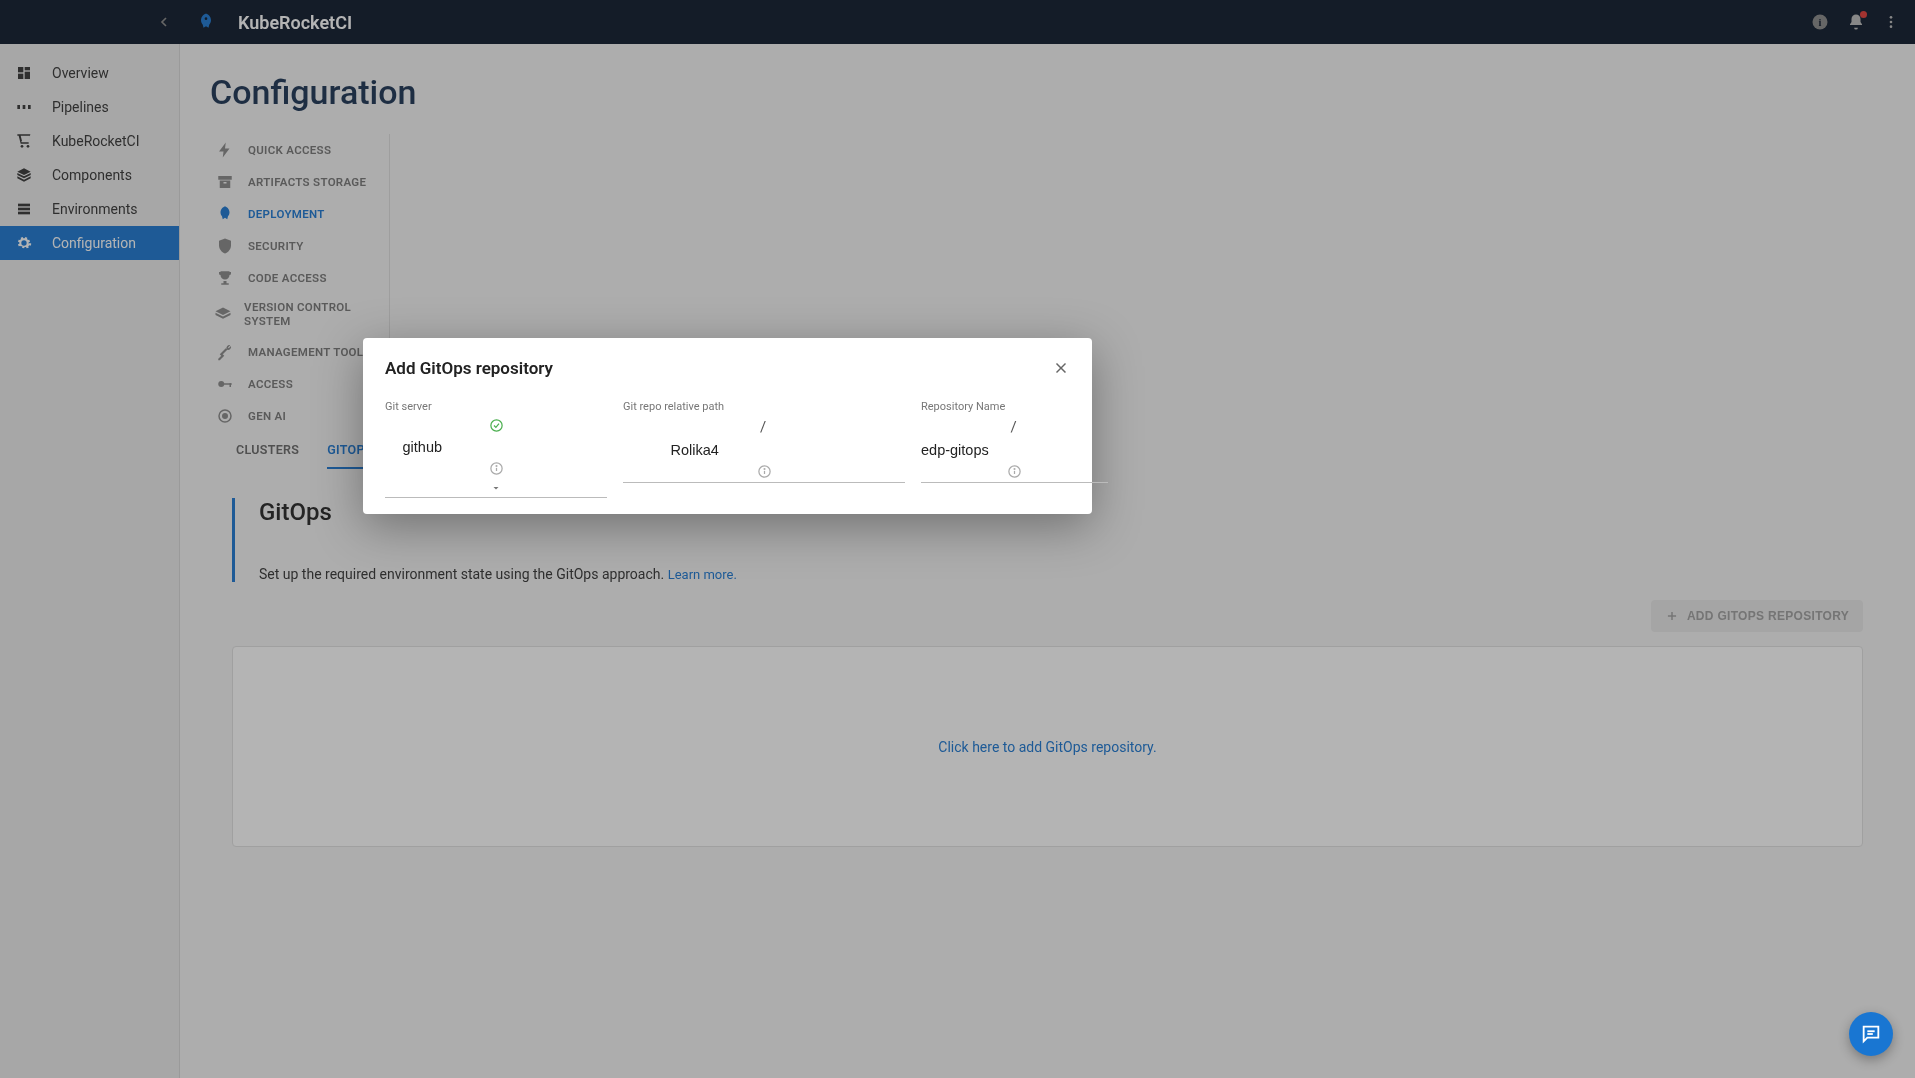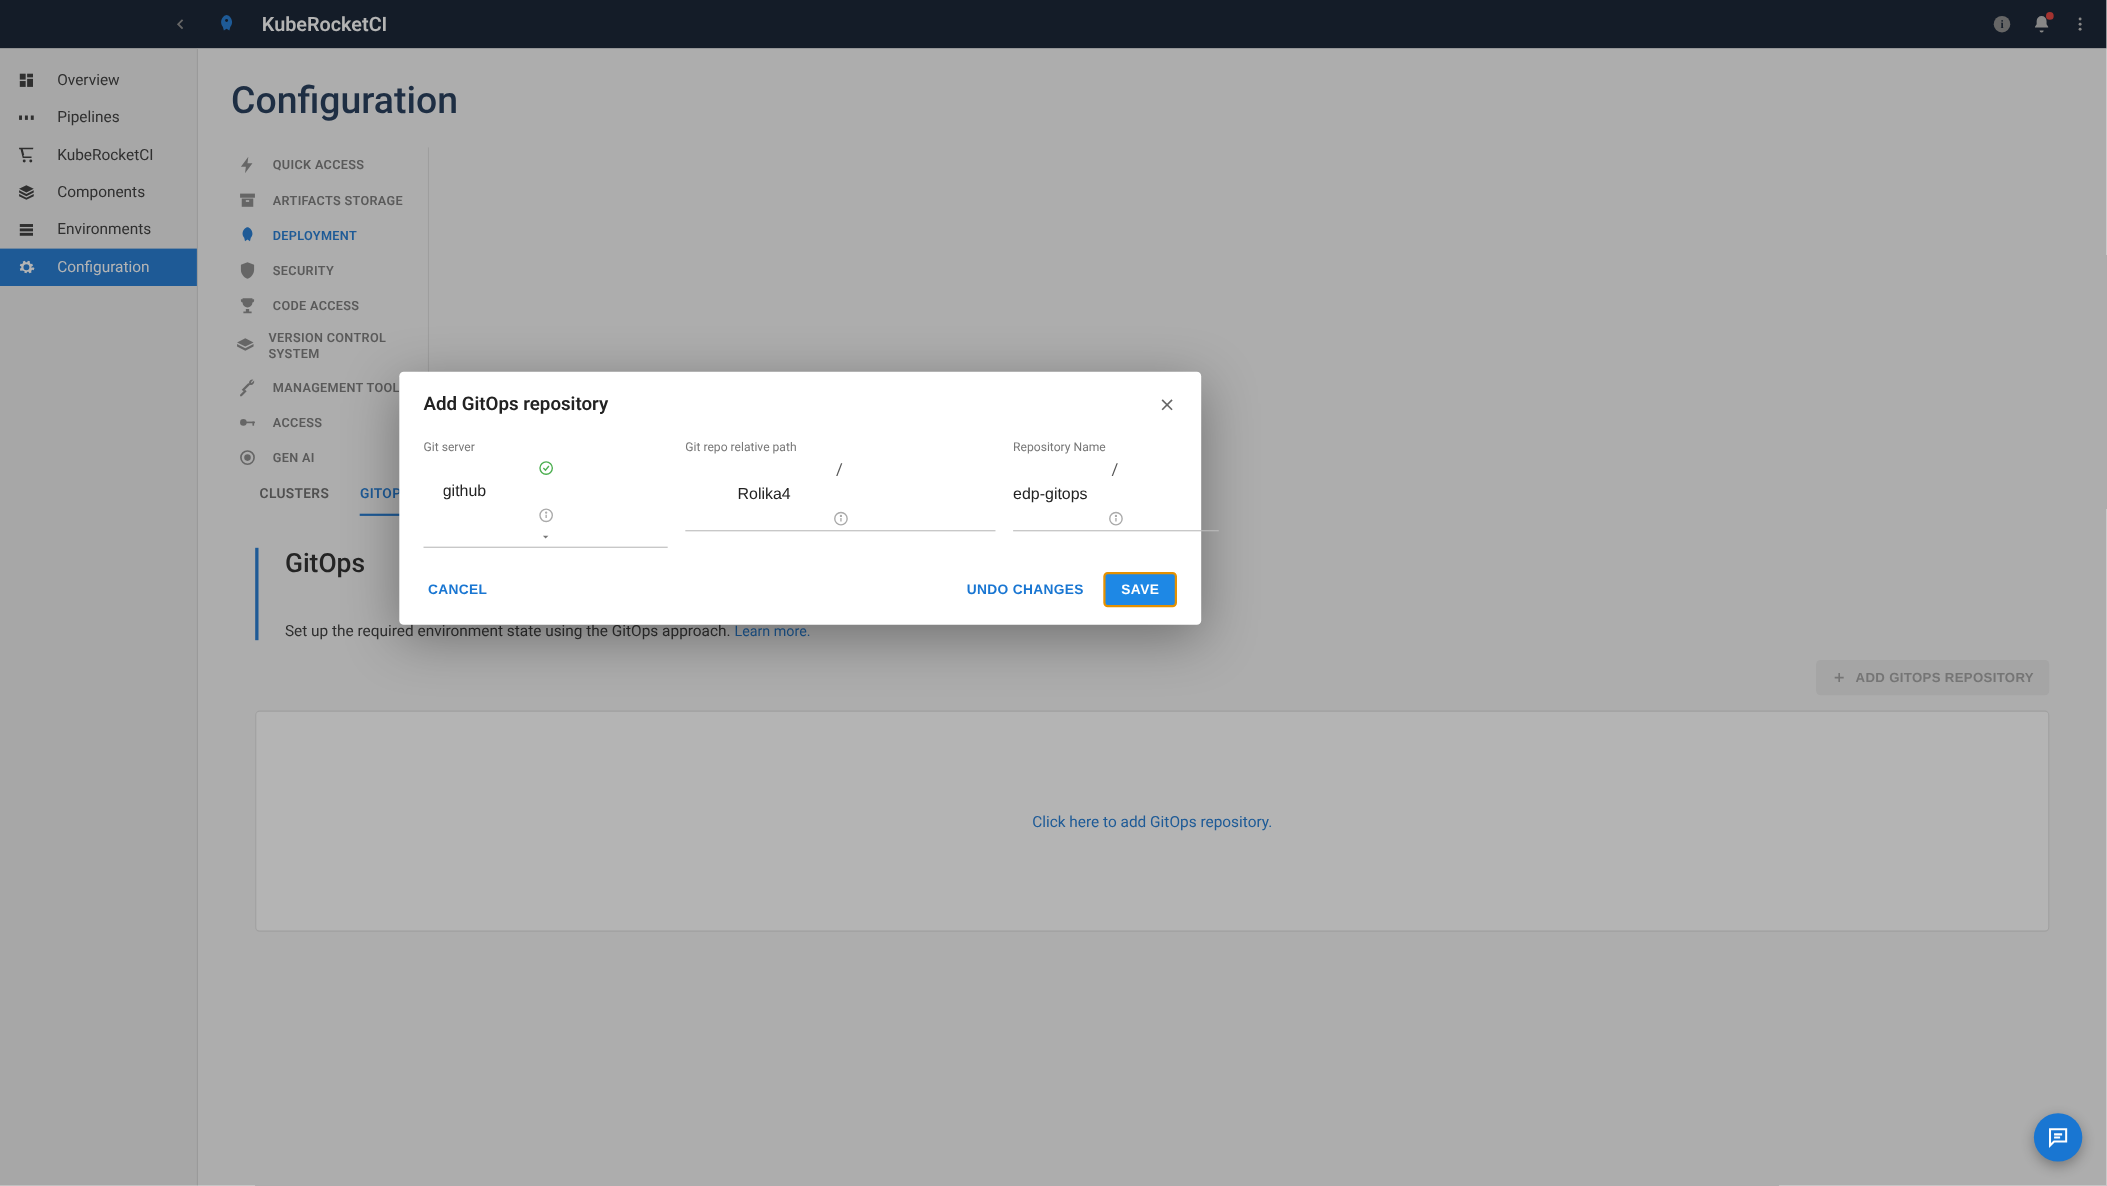--- a/index.html
+++ b/index.html
@@ -566,26 +566,20 @@
             <svg width="15" height="15" viewBox="0 0 24 24" fill="none" stroke="currentColor" stroke-width="2">
               <circle cx="12" cy="12" r="9"></circle>
               <line x1="12" y1="11" x2="12" y2="16"></line>
               <circle cx="12" cy="8" r="0.7" fill="currentColor"></circle>
             </svg>
           </span>
       </div>
     </div>
   </div>
 
-  <div class="modal-footer">
-    <button class="btn-text">CANCEL</button>
-    <div class="spacer"></div>
-    <button class="btn-text">UNDO CHANGES</button>
-    <button class="btn-primary">SAVE</button>
-  </div>
 </div>
 
 <div class="fab">
   <svg width="22" height="22" viewBox="0 0 24 24" fill="none" stroke="currentColor" stroke-width="2">
       <path d="M4 4h16v12H8l-4 4V4z"></path>
       <line x1="8" y1="9" x2="16" y2="9"></line>
       <line x1="8" y1="12" x2="14" y2="12"></line>
     </svg>
 </div>
 

